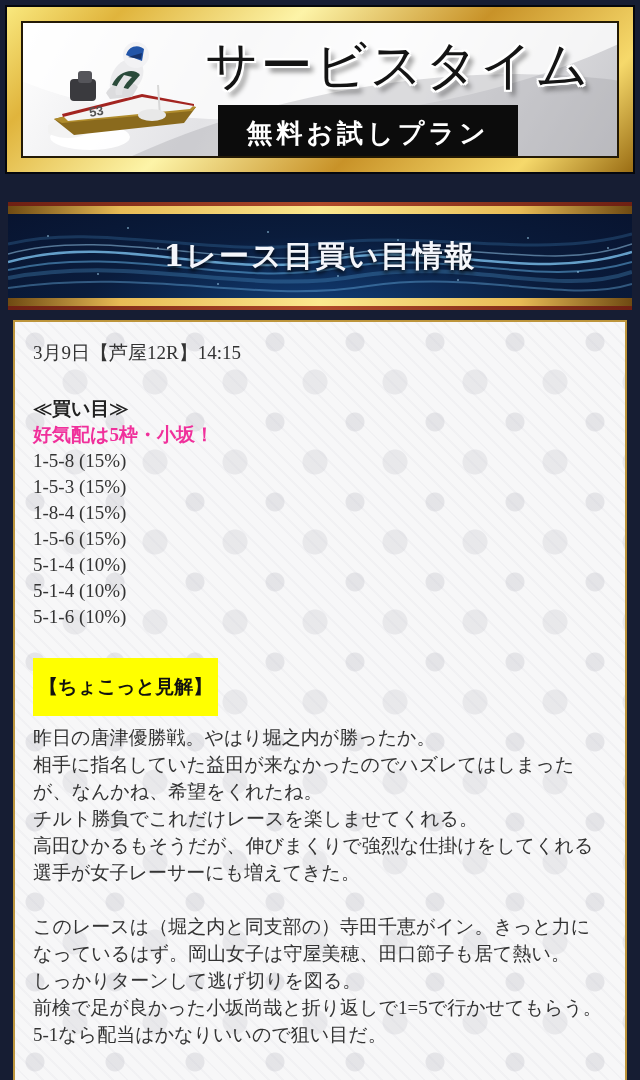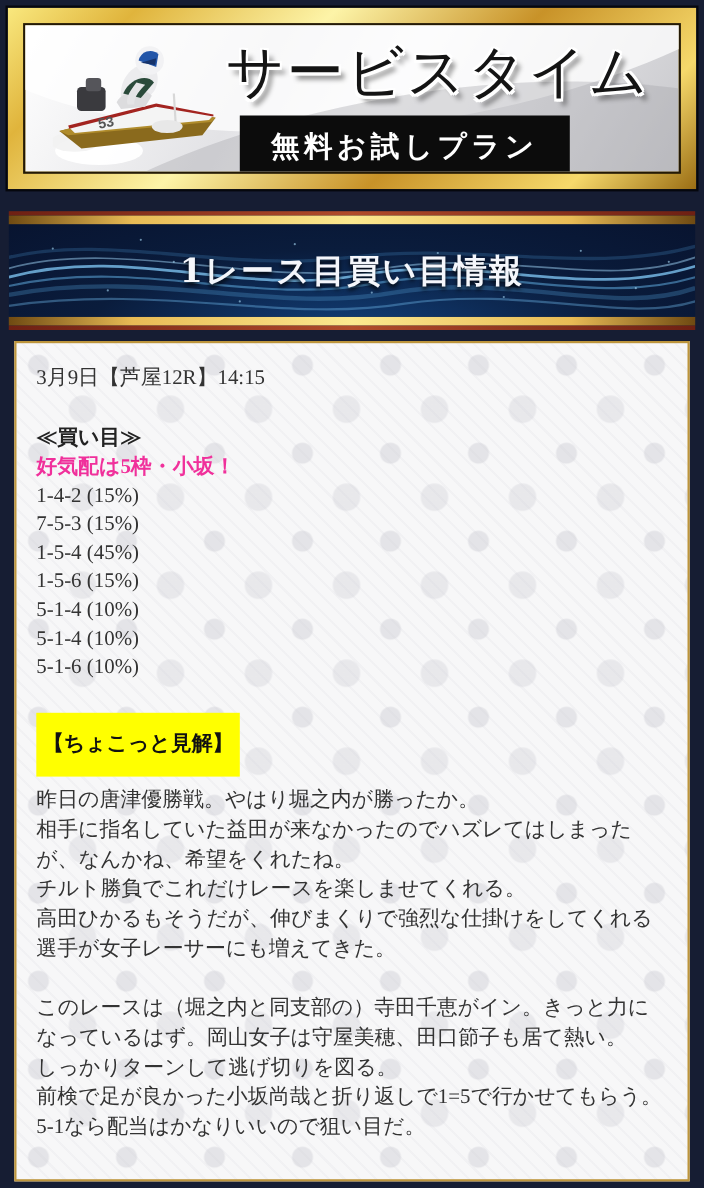--- a/index.html
+++ b/index.html
@@ -38,21 +38,21 @@
     white-space:nowrap;
   }
   .hero-subtitle {
     position:absolute; z-index:3; left:195px; top:82px; width:300px; height:56px;
     background:#0c0c0c; color:#fff; display:flex; align-items:center; justify-content:center;
     font-family:"DejaVu Serif","Liberation Serif",serif; font-weight:bold;
     font-size:26px; letter-spacing:4px; white-space:nowrap;
   }
 
   
-  .wave-banner { margin:18px 8px 0; }
+  .wave-banner { margin:28px 8px 0; }
   .stripe-red { height:4px; background:linear-gradient(90deg,#6e2013,#b14b2a 50%,#6e2013); }
   .stripe-gold { height:8px; background:linear-gradient(90deg,#6f4a12,#e8bb55 18%,#fbe88f 50%,#e8bb55 82%,#6f4a12); }
   .wave-body {
     height:84px; position:relative; overflow:hidden;
     background:radial-gradient(ellipse at 50% 120%, #12407a 0%, #0a1c3c 55%, #081430 100%);
     display:flex; align-items:center; justify-content:center;
   }
   .wave-svg { position:absolute; inset:0; }
   .wave-title {
     position:relative; z-index:2; color:#f4f6fb;
@@ -165,23 +165,23 @@
 </div>
 
 <div class="panel">
 
   <div class="date-line">3月9日【芦屋12R】14:15</div>
 
   <div class="picks-header">≪買い目≫</div>
 
   <div class="picks-note">好気配は5枠・小坂！</div>
 
-  <div class="bet-row">1-4-2 (15%)</div>
-  <div class="bet-row">7-5-3 (15%)</div>
-  <div class="bet-row">1-5-4 (45%)</div>
+  <div class="bet-row">1-5-8 (15%)</div>
+  <div class="bet-row">1-5-3 (15%)</div>
+  <div class="bet-row">1-8-4 (15%)</div>
   <div class="bet-row">1-5-6 (15%)</div>
   <div class="bet-row">5-1-4 (10%)</div>
   <div class="bet-row">5-1-4 (10%)</div>
   <div class="bet-row">5-1-6 (10%)</div>
 
 
 
   <div>
     <span class="opinion-header">【ちょこっと見解】</span>
   </div>

